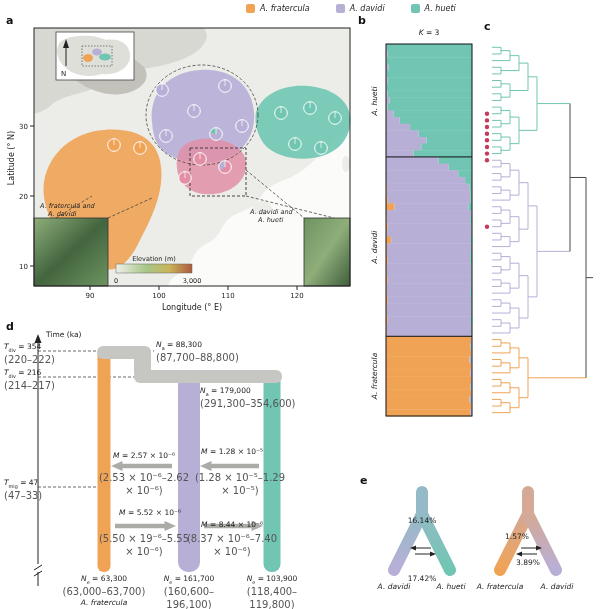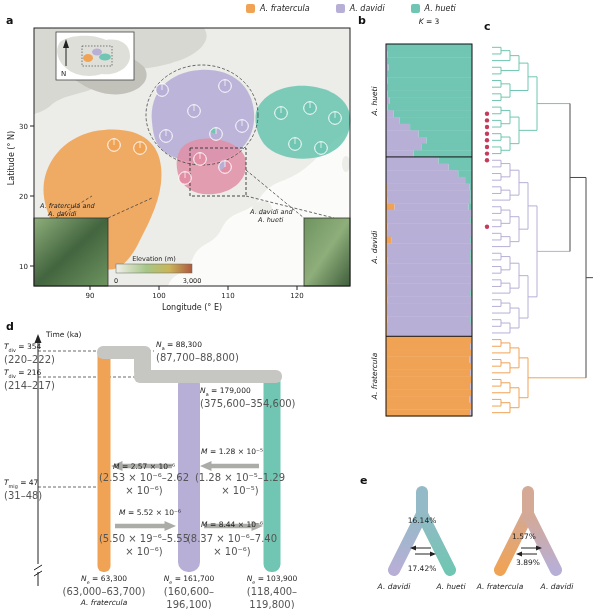--- a/index.html
+++ b/index.html
@@ -210,21 +210,21 @@
             <circle cx="136" cy="136" r="6.3" fill="#F0A355"></circle>
             <line x1="136" y1="136" x2="136" y2="129.7" stroke="#fff" stroke-width="0.7"></line>
             <circle cx="136" cy="136" r="6.3" fill="none" stroke="#fff" stroke-width="1"></circle>
           </g>
         </g>
     </svg>
   </div>
 
   <div class="panel" style="left:358px;top:14px;width:124px;height:414px">
     <span class="plab" style="left:0;top:0">b</span>
-    <div class="abs val ctr" style="left:28px;top:3px;width:86px"><i>K</i><span> = 3</span></div>
+    <div class="abs val ctr" style="left:28px;top:14px;width:86px"><i>K</i><span> = 3</span></div>
     <span class="vlab" style="left:16px;top:87px">A. hueti</span>
     <span class="vlab" style="left:16px;top:233px">A. davidi</span>
     <span class="vlab" style="left:16px;top:362px">A. fratercula</span>
     <svg width="124" height="412" viewBox="0 0 124 412">
       <g id="structure-layer">
           <rect x="28.00" y="30.00" width="0.86" height="7.04" fill="#B8AFD7"></rect>
           <rect x="28.86" y="30.00" width="85.14" height="7.04" fill="#70C6B2"></rect>
           <rect x="28.00" y="36.64" width="1.72" height="7.04" fill="#B8AFD7"></rect>
           <rect x="29.72" y="36.64" width="84.28" height="7.04" fill="#70C6B2"></rect>
           <rect x="28.00" y="43.29" width="0.86" height="7.04" fill="#B8AFD7"></rect>
@@ -588,31 +588,31 @@
     <div class="abs val" style="left:0;top:22px">
       <div><i>T</i><sub>div</sub><span> = 354</span></div>
       <div class="rng">(220–222)</div>
     </div>
     <div class="abs val" style="left:0;top:48px">
       <div><i>T</i><sub>div</sub><span> = 216</span></div>
       <div class="rng">(214–217)</div>
     </div>
     <div class="abs val" style="left:0;top:158px">
       <div><i>T</i><sub>mig</sub><span> = 47</span></div>
-      <div class="rng">(31–48)</div>
+      <div class="rng">(47–33)</div>
     </div>
     <div class="abs val" style="left:152px;top:20px">
       <div><i>N</i><sub>a</sub><span> = 88,300</span></div>
       <div class="rng">(87,700–88,800)</div>
     </div>
     <div class="abs val" style="left:196px;top:66px">
       <div><i>N</i><sub>a</sub><span> = 179,000</span></div>
-      <div class="rng">(375,600–354,600)</div>
-    </div>
-    <div class="abs val ctr" style="left:90px;top:142px;width:100px"><i>M</i><span> = 2.57 × 10⁻⁶</span></div>
+      <div class="rng">(291,300–354,600)</div>
+    </div>
+    <div class="abs val ctr" style="left:90px;top:131px;width:100px"><i>M</i><span> = 2.57 × 10⁻⁶</span></div>
     <div class="abs rng ctr" style="left:90px;top:151px;width:100px">(2.53 × 10⁻⁶–2.62 × 10⁻⁶)</div>
     <div class="abs val ctr" style="left:178px;top:127px;width:100px"><i>M</i><span> = 1.28 × 10⁻⁵</span></div>
     <div class="abs rng ctr" style="left:186px;top:151px;width:100px">(1.28 × 10⁻⁵–1.29 × 10⁻⁵)</div>
     <div class="abs val ctr" style="left:96px;top:188px;width:100px"><i>M</i><span> = 5.52 × 10⁻⁶</span></div>
     <div class="abs rng ctr" style="left:90px;top:212px;width:100px">(5.50 × 19⁻⁶–5.55 × 10⁻⁶)</div>
     <div class="abs val ctr" style="left:178px;top:200px;width:100px"><i>M</i><span> = 8.44 × 10⁻⁶</span></div>
     <div class="abs rng ctr" style="left:178px;top:212px;width:100px">(8.37 × 10⁻⁶–7.40 × 10⁻⁶)</div>
 
     <div class="abs val ctr" style="left:56px;top:254px;width:88px">
       <div><i>N</i><sub>e</sub><span> = 63,300</span></div>
@@ -665,22 +665,22 @@
           <polygon points="52,74 58,71.5 58,76.5" fill="#222" stroke="none"></polygon>
         <line x1="57" y1="80" x2="73" y2="80"></line>
           <polygon points="78,80 72,77.5 72,82.5" fill="#222" stroke="none"></polygon>
         <line x1="163" y1="74" x2="179" y2="74"></line>
           <polygon points="184,74 178,71.5 178,76.5" fill="#222" stroke="none"></polygon>
         <line x1="179" y1="80" x2="163" y2="80"></line>
           <polygon points="158,80 164,77.5 164,82.5" fill="#222" stroke="none"></polygon>
       </g>
     </svg>
     <div class="abs val ctr" style="left:34px;top:42px;width:60px">16.14%</div>
-    <div class="abs val ctr" style="left:34px;top:90px;width:60px">17.42%</div>
+    <div class="abs val ctr" style="left:34px;top:100px;width:60px">17.42%</div>
     <div class="abs val ctr it" style="left:6px;top:108px;width:60px">A. davidi</div>
     <div class="abs val ctr it" style="left:64px;top:108px;width:58px">A. hueti</div>
-    <div class="abs val ctr" style="left:136px;top:58px;width:60px">1.57%</div>
+    <div class="abs val ctr" style="left:129px;top:58px;width:60px">1.57%</div>
     <div class="abs val ctr" style="left:140px;top:84px;width:60px">3.89%</div>
     <div class="abs val ctr it" style="left:106px;top:108px;width:72px">A. fratercula</div>
     <div class="abs val ctr it" style="left:166px;top:108px;width:66px">A. davidi</div>
   </div>
 
 </div>
 
 </body></html>

